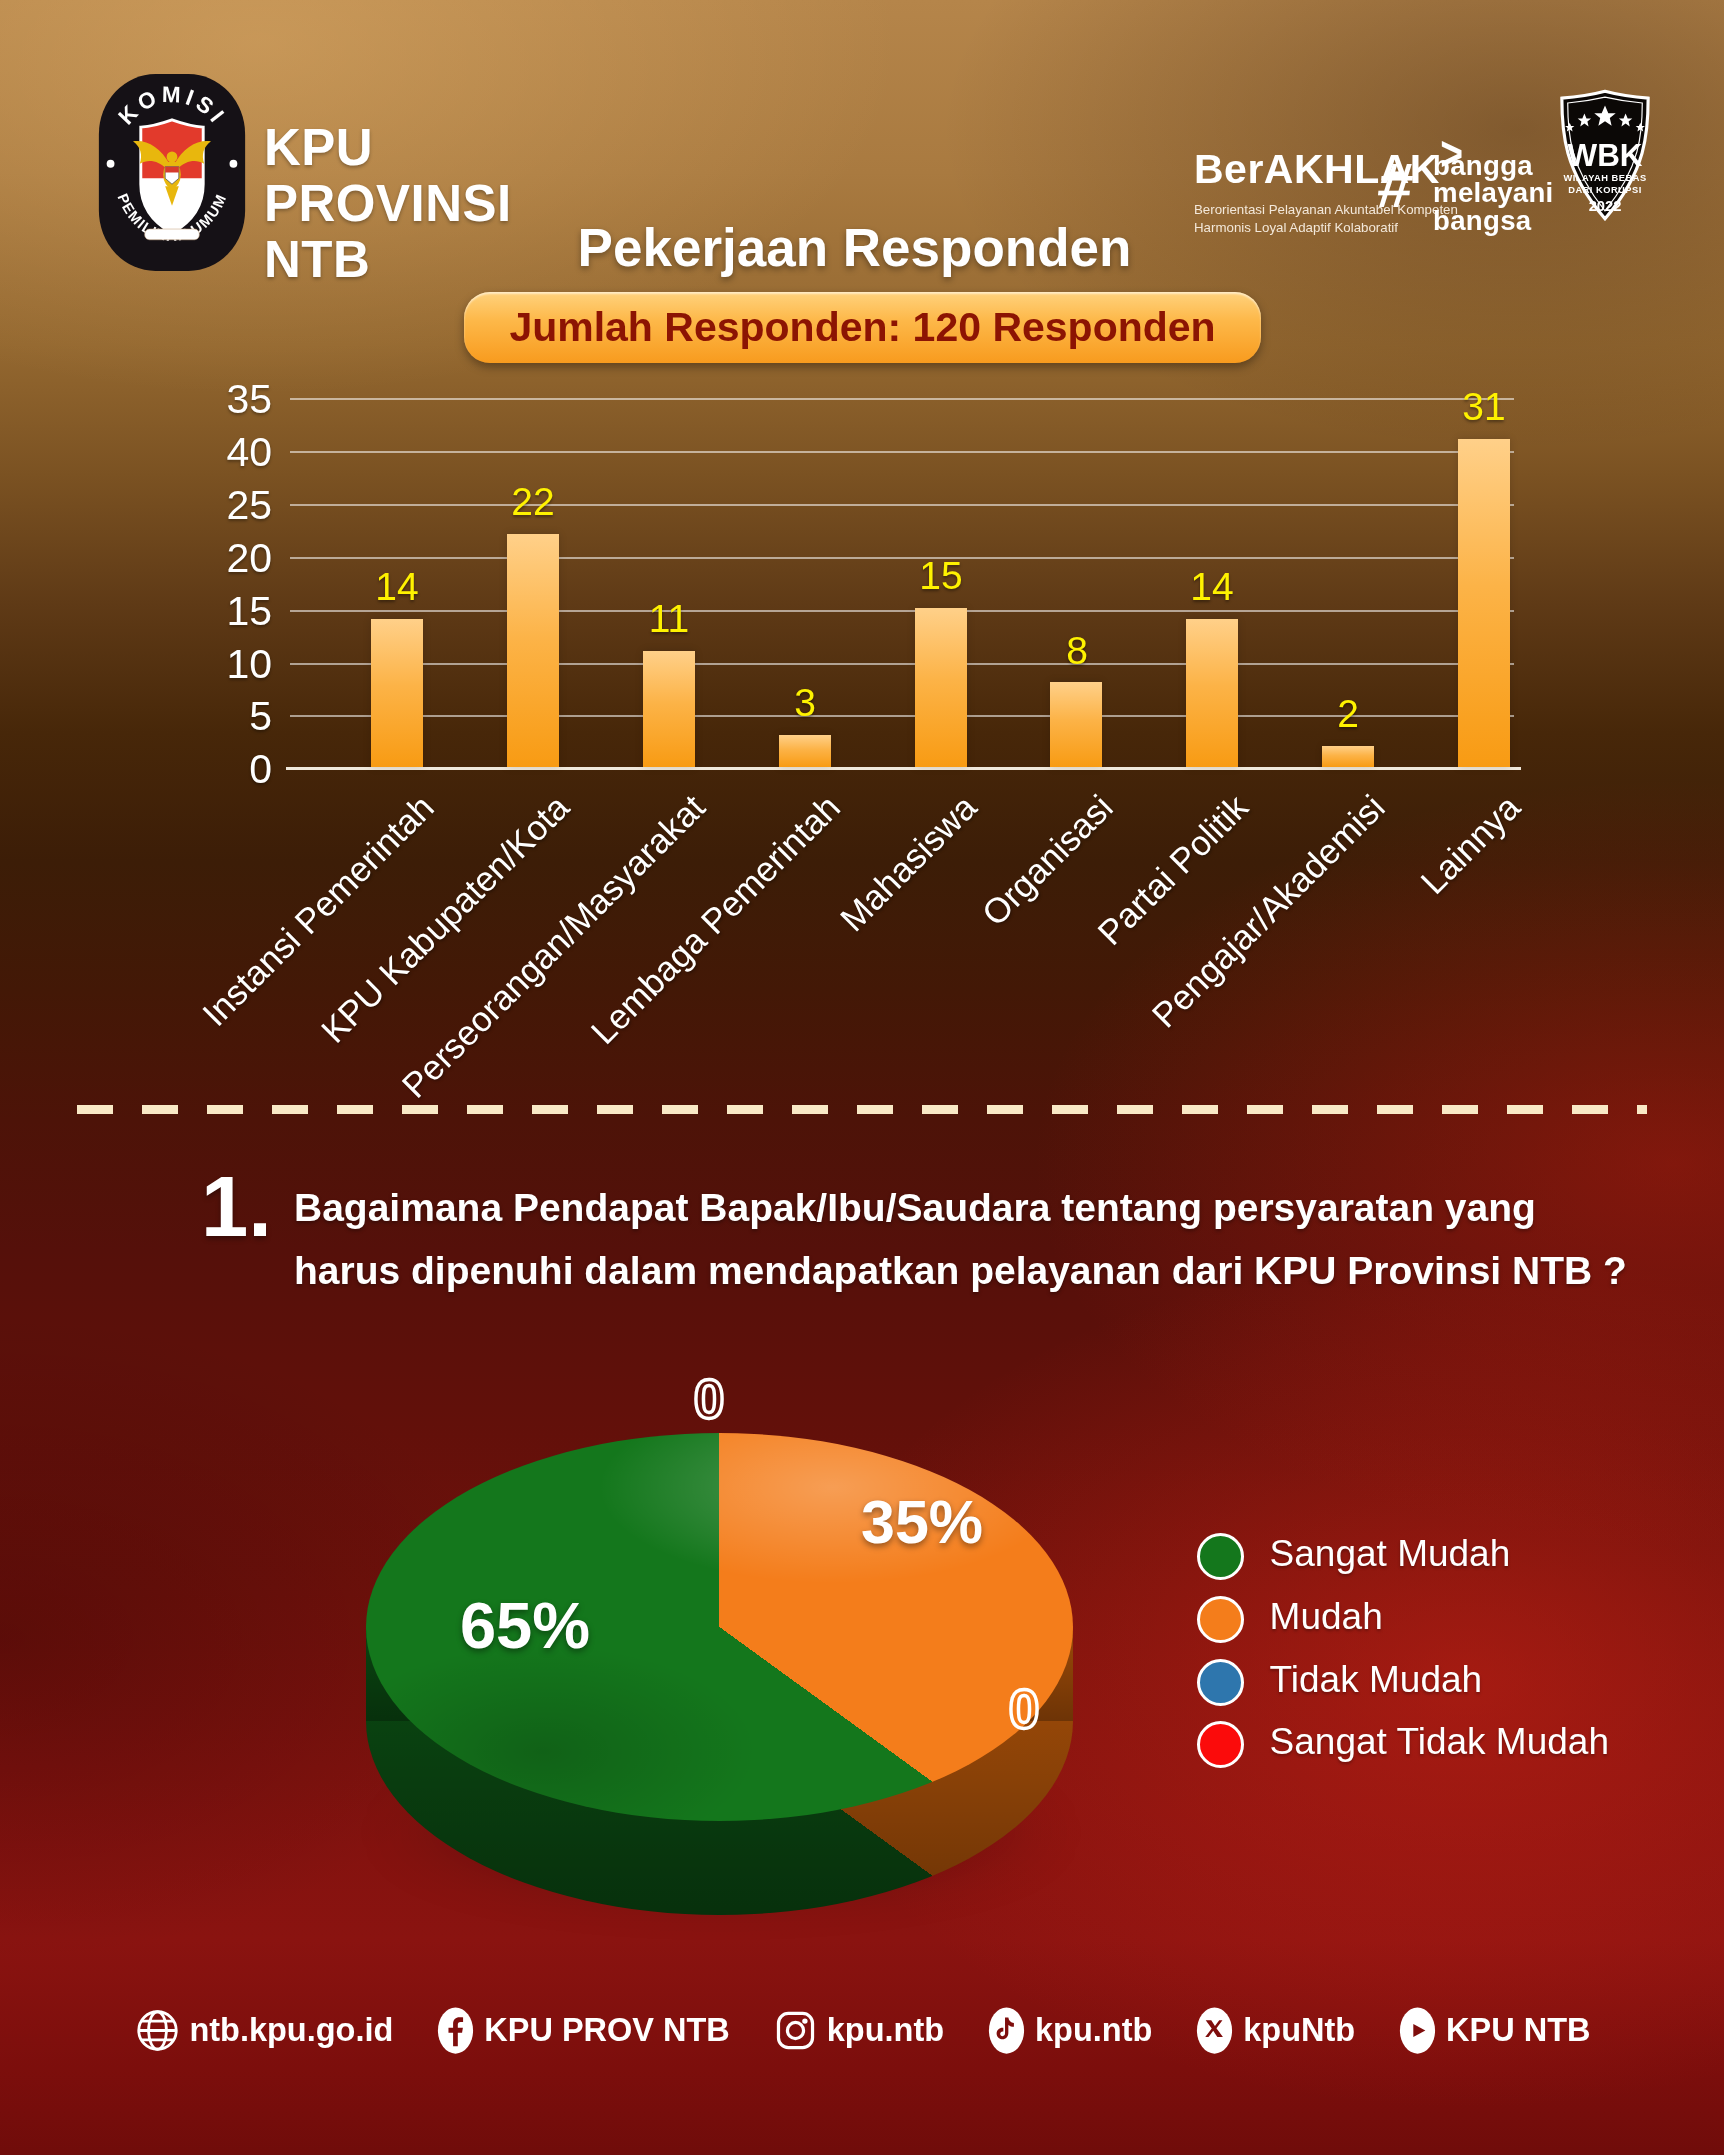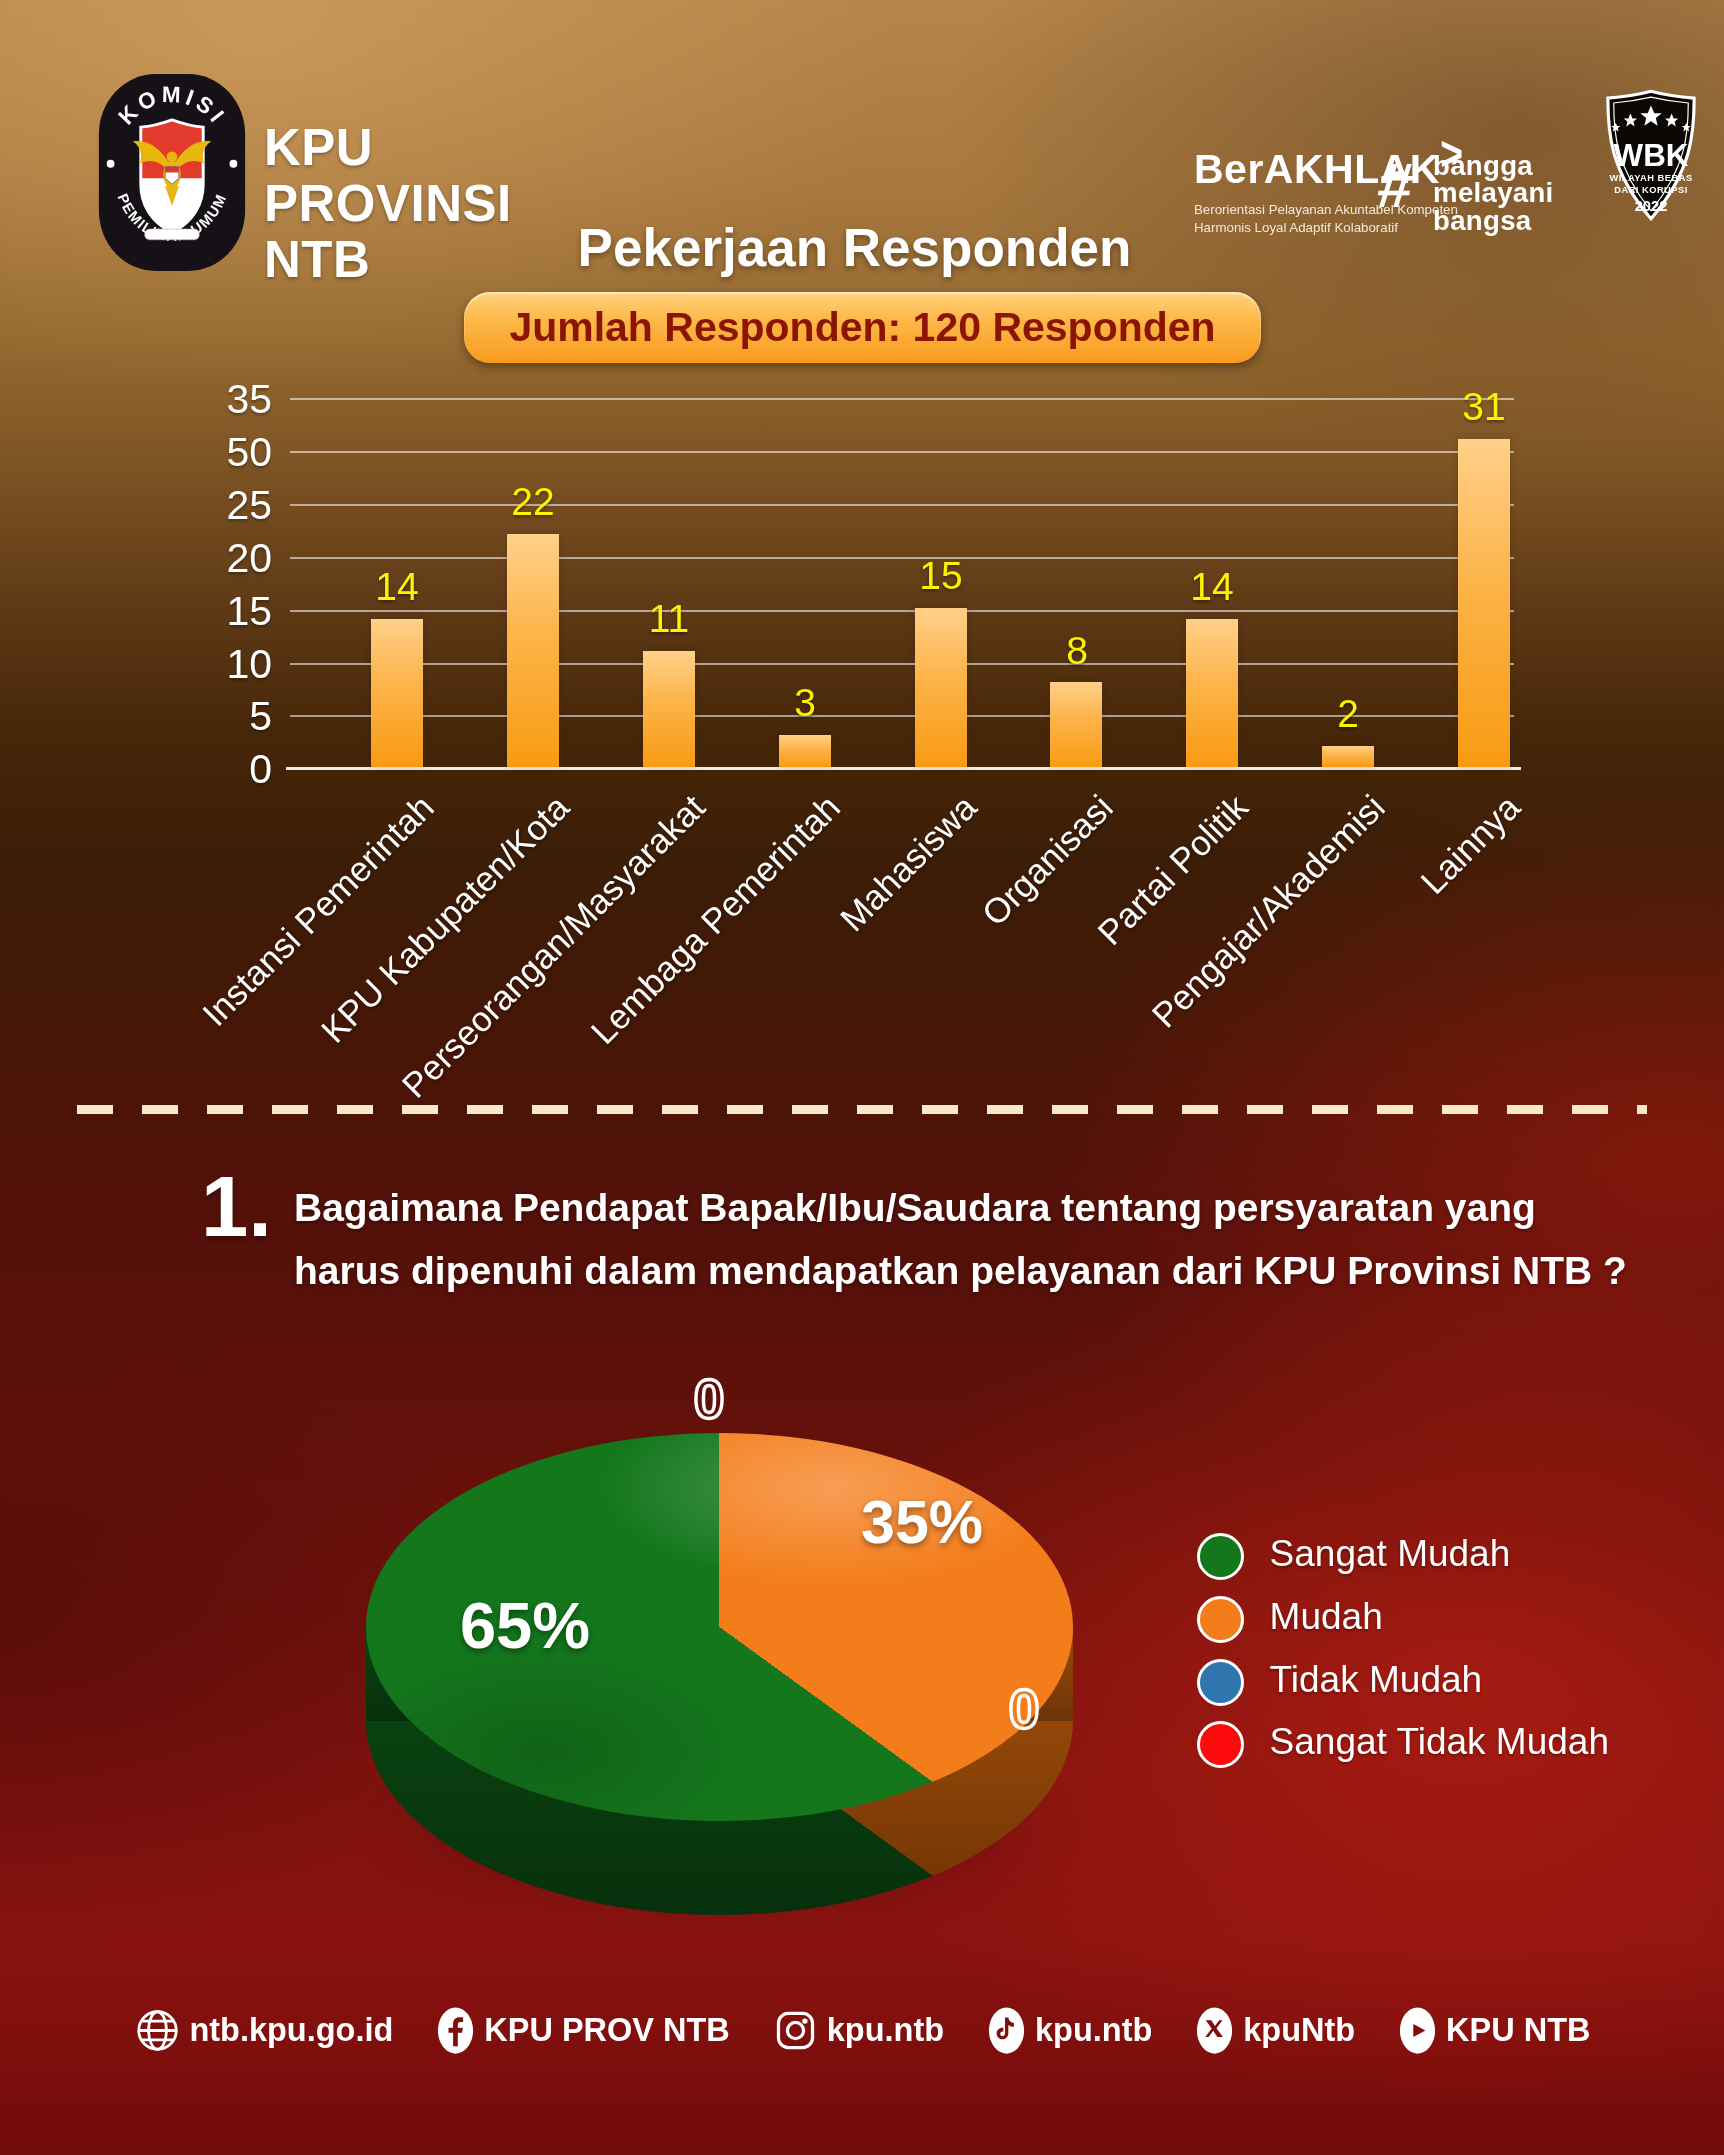--- a/index.html
+++ b/index.html
@@ -22,21 +22,21 @@
 
   
   .org-title{left:264px;top:120px;font-size:51px;font-weight:bold;line-height:56px;letter-spacing:0.5px;text-shadow:0 2px 3.9px rgba(0,0,0,.3);}
   .berakhlak{left:1194px;top:146px;}
   .berakhlak-title{position:relative;display:inline-block;font-size:41px;font-weight:bold;letter-spacing:0.5px;}
   .berakhlak-chev{position:absolute;right:-23.6px;top:-13.8px;font-size:39px;font-weight:bold;transform:scaleY(1.25);}
   .berakhlak-sub{font-size:13.3px;line-height:17.7px;color:#f3e8da;margin-top:7.9px;}
   .bangga{left:1377px;top:144px;display:flex;align-items:flex-start;}
   .bangga-hash{font-size:63px;font-weight:800;font-style:italic;line-height:83px;transform:skewX(-6deg);}
   .bangga-lines{font-size:27.6px;font-weight:bold;line-height:27.6px;margin-left:21px;margin-top:7.9px;letter-spacing:0.3px;}
-  .wbk{left:1600px;top:87px;}
+  .wbk{left:1554px;top:87px;}
 
   
   .chart-title{left:0;right:16px;top:217px;text-align:center;font-size:53px;font-weight:bold;text-shadow:0 3px 5.9px rgba(0,0,0,.35);}
   .badge-wrap{left:0;right:0;top:292px;text-align:center;}
   .badge{
     display:inline-block;padding:11.8px 45px;border-radius:26px;
     background:linear-gradient(180deg,#ffd27d 0%,#fdb849 40%,#f89b1e 100%);
     box-shadow:0 3.9px 9.9px rgba(0,0,0,.35), inset 0 2px 2px rgba(255,255,255,.55);
     font-size:41px;font-weight:bold;color:#8c1403;
   }
@@ -169,21 +169,21 @@
       <div class="gridline" style="top: 105px;"></div>
       <div class="gridline" style="top: 52px;"></div>
       <div class="gridline" style="top: -1px;"></div>
       <div class="baseline"></div>
       <div class="ylab" style="left: -87px; top: 370px;">0</div>
       <div class="ylab" style="left: -87px; top: 317px;">5</div>
       <div class="ylab" style="left: -87px; top: 265px;">10</div>
       <div class="ylab" style="left: -87px; top: 212px;">15</div>
       <div class="ylab" style="left: -87px; top: 159px;">20</div>
       <div class="ylab" style="left: -87px; top: 106px;">25</div>
-      <div class="ylab" style="left: -87px; top: 53px;">50</div>
+      <div class="ylab" style="left: -87px; top: 53px;">40</div>
       <div class="ylab" style="left: -87px; top: 5.68434e-14px;">35</div>
       <div class="bar" style="left: 81px; height: 148px;"></div>
       <div class="vlab" style="left: 107px; bottom: 160px;">14</div>
       <div class="xlab" style="top: 388px; right: 1101px;">Instansi Pemerintah</div>
       <div class="bar" style="left: 217px; height: 233px;"></div>
       <div class="vlab" style="left: 243px; bottom: 245px;">22</div>
       <div class="xlab" style="top: 388px; right: 965px;">KPU Kabupaten/Kota</div>
       <div class="bar" style="left: 353px; height: 116px;"></div>
       <div class="vlab" style="left: 379px; bottom: 128px;">11</div>
       <div class="xlab" style="top: 388px; right: 830px;">Perseorangan/Masyarakat</div>

